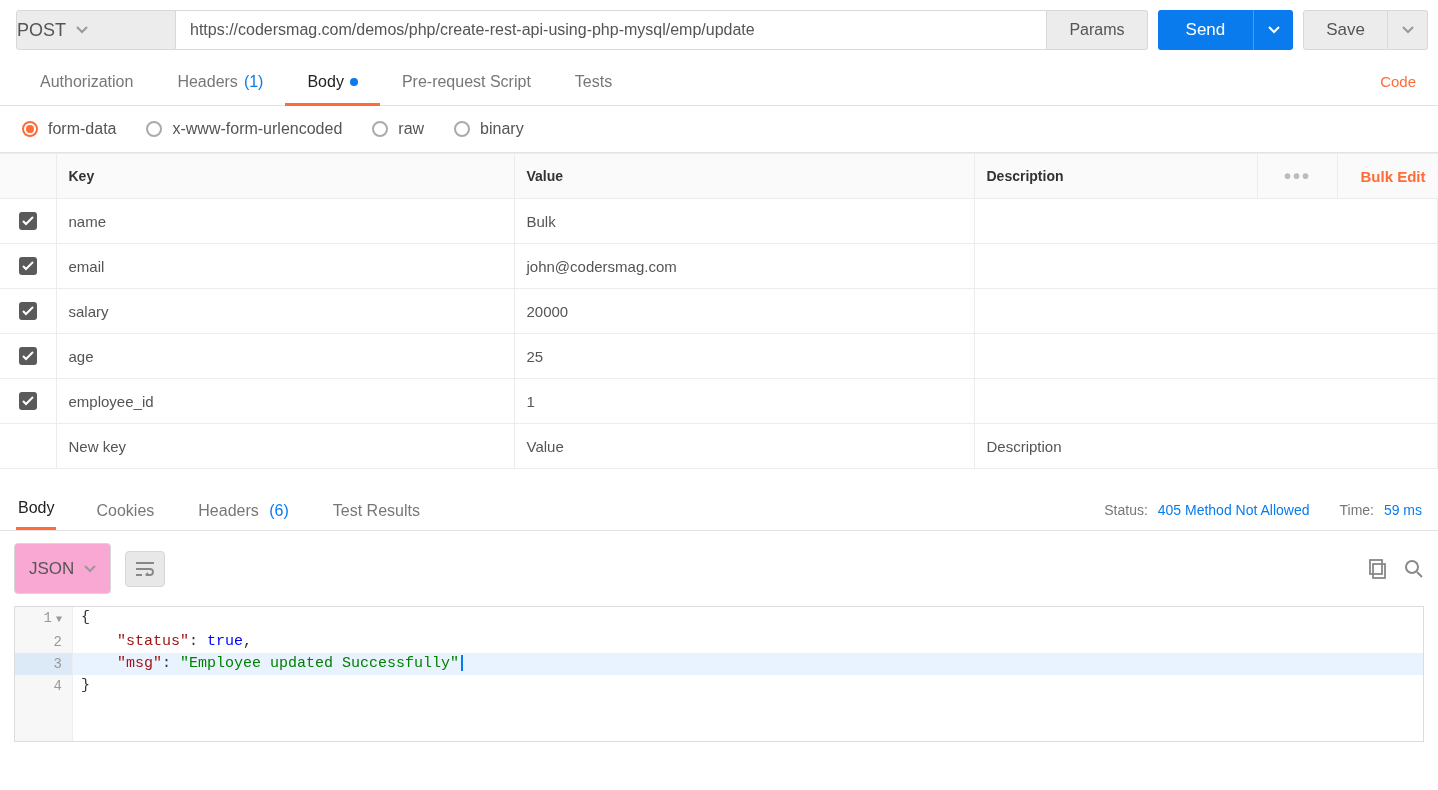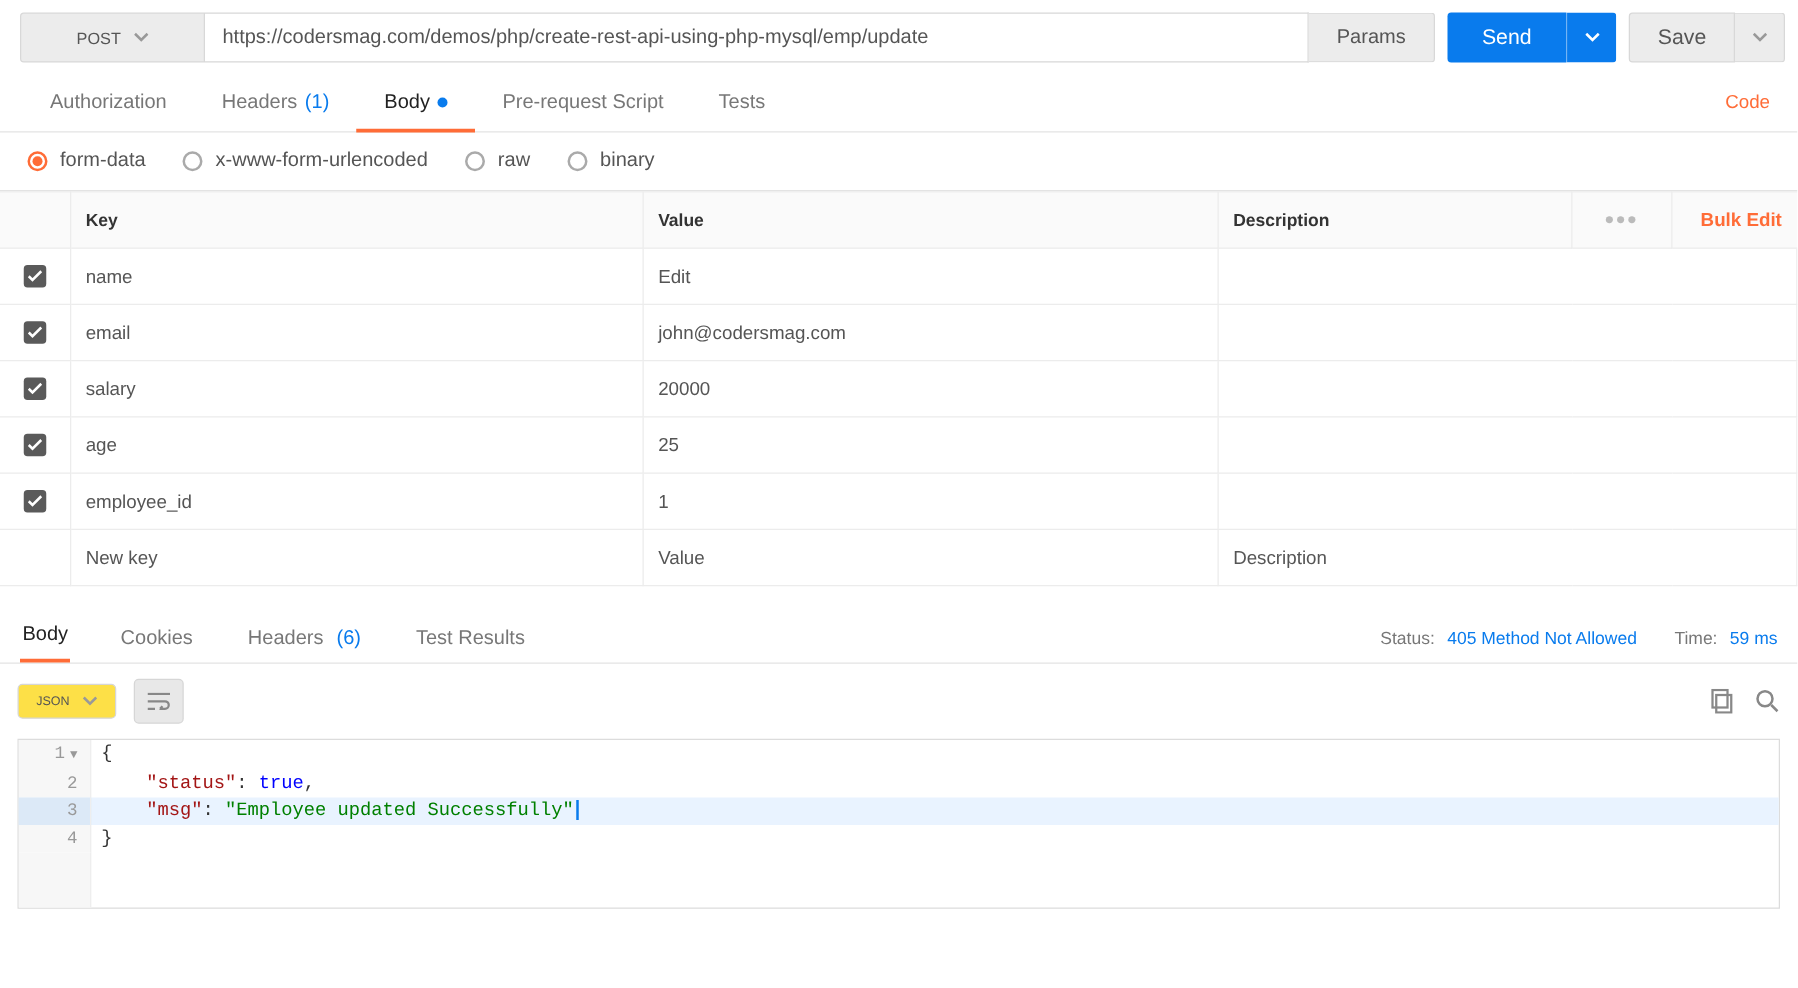--- a/index.html
+++ b/index.html
@@ -1,19 +1,19 @@
 <!DOCTYPE html>
 <html><head>
 <meta charset="utf-8">
 <style>
 * { box-sizing: border-box; margin: 0; padding: 0; }
 body { font-family: -apple-system, BlinkMacSystemFont, "Segoe UI", Helvetica, Arial, sans-serif; font-size: 14px; color: #333; background: #fff; width: 1438px; }
 
 .req-bar { display: flex; gap: 10px; padding: 10px 10px 8px 10px; align-items: stretch; }
-.method-select { display: flex; align-items: center; justify-content: center; gap: 10px; background: #ececec; border: 1px solid #d8d8d8; border-radius: 3px 0 0 3px; width: 148px; height: 40px; font-size: 13px; color: #555; cursor: pointer; margin-left: 6px; }
+.method-select { display: flex; align-items: center; gap: 10px; background: #ececec; border: 1px solid #d8d8d8; border-radius: 3px 0 0 3px; width: 160px; height: 40px; font-size: 18px; color: #555; cursor: pointer; margin-left: 6px; }
 .url-input { flex: 1; border: 1px solid #d8d8d8; border-left: none; height: 40px; padding: 0 14px; font-size: 16px; color: #555; outline: none; margin-left: -10px; }
 .params-btn { background: #ececec; border: 1px solid #d8d8d8; border-left: none; height: 40px; padding: 0 22px; font-size: 16px; color: #555; cursor: pointer; margin-left: -10px; border-radius: 0 3px 3px 0; }
 .send-grp { display: flex; }
 .send-btn { background: #097bed; color: #fff; border: none; height: 40px; padding: 0 28px; font-size: 17px; font-weight: 500; border-radius: 3px 0 0 3px; cursor: pointer; }
 .send-dd { background: #097bed; border: none; border-left: 1px solid rgba(255,255,255,0.25); height: 40px; width: 40px; border-radius: 0 3px 3px 0; display: flex; align-items: center; justify-content: center; cursor: pointer; }
 .save-grp { display: flex; }
 .save-btn { background: #ececec; border: 1px solid #d8d8d8; height: 40px; padding: 0 22px; font-size: 17px; color: #555; border-radius: 3px 0 0 3px; cursor: pointer; }
 .save-dd { background: #ececec; border: 1px solid #d8d8d8; border-left: none; height: 40px; width: 40px; border-radius: 0 3px 3px 0; display: flex; align-items: center; justify-content: center; cursor: pointer; }
 
 .req-tabs { display: flex; padding: 0 18px; border-bottom: 1px solid #e3e3e3; align-items: center; height: 48px; }
@@ -48,21 +48,21 @@
 .resp-tab { padding: 0 24px 10px 0; margin-right: 20px; font-size: 16px; color: #777; cursor: pointer; }
 .resp-tab.active { color: #222; border-bottom: 3px solid #ff6c37; padding-top: 3px; padding-left:2px; padding-right:2px; margin-right:40px;}
 .resp-meta { margin-left: auto; display: flex; gap: 30px; font-size: 14px; color: #777; padding-bottom: 12px; }
 .resp-meta .val { color: #097bed; }
 
 .resp-toolbar { display: flex; align-items: center; gap: 14px; padding: 12px 14px; }
 .seg { display: flex; border: 1px solid #d6d6d6; border-radius: 4px; overflow: hidden; }
 .seg button { background: #fff; border: none; border-right: 1px solid #d6d6d6; height: 36px; padding: 0 20px; font-size: 15px; color: #888; cursor: pointer; }
 .seg button:last-child { border-right: none; }
 .seg button.active { background: #e8e8e8; color: #333; }
-.json-dd { display: flex; align-items: center; gap: 10px; background: #fde047; border: 1px solid #d6d6d6; border-radius: 4px; height: 28px; padding: 0 14px; font-size: 10px; color: #555; cursor: pointer; }
+.json-dd { display: flex; align-items: center; gap: 10px; background: #f9a8d4; border: 1px solid #d6d6d6; border-radius: 4px; height: 51px; padding: 0 14px; font-size: 17px; color: #555; cursor: pointer; }
 .wrap-btn { background: #e8e8e8; border: 1px solid #d6d6d6; border-radius: 4px; height: 36px; width: 40px; display: flex; align-items: center; justify-content: center; cursor: pointer; }
 .toolbar-right { margin-left: auto; display: flex; gap: 16px; align-items: center; }
 .toolbar-right svg { cursor: pointer; }
 
 .editor { border: 1px solid #dcdcdc; margin: 0 14px 14px 14px; font-family: "Courier New", monospace; font-size: 15px; }
 .editor-line { display: flex; min-height: 22px; }
 .gutter { width: 58px; text-align: right; padding-right: 10px; color: #999; background: #f7f7f7; border-right: 1px solid #eee; font-size: 14px; line-height: 22px; user-select: none; }
 .gutter .fold { color: #999; font-size: 10px; margin-left: 4px; display: inline-block; }
 .code { padding-left: 8px; line-height: 22px; white-space: pre; flex: 1; }
 .hl { background: #e9f3ff; }
@@ -149,21 +149,21 @@
     </tr>
   </thead>
   <tbody id="form-body">
       <tr>
         <td class="col-chk"><span class="chk">
             <svg width="12" height="10" viewBox="0 0 12 10">
               <path d="M1 5l3 3 7-7" stroke="#fff" stroke-width="2" fill="none"></path>
             </svg>
           </span></td>
         <td class="col-key">name</td>
-        <td class="col-val">Edit</td>
+        <td class="col-val">Bulk</td>
         <td class="col-desc" colspan="3"></td>
       </tr>
       <tr>
         <td class="col-chk"><span class="chk">
             <svg width="12" height="10" viewBox="0 0 12 10">
               <path d="M1 5l3 3 7-7" stroke="#fff" stroke-width="2" fill="none"></path>
             </svg>
           </span></td>
         <td class="col-key">email</td>
         <td class="col-val">john@codersmag.com</td>

